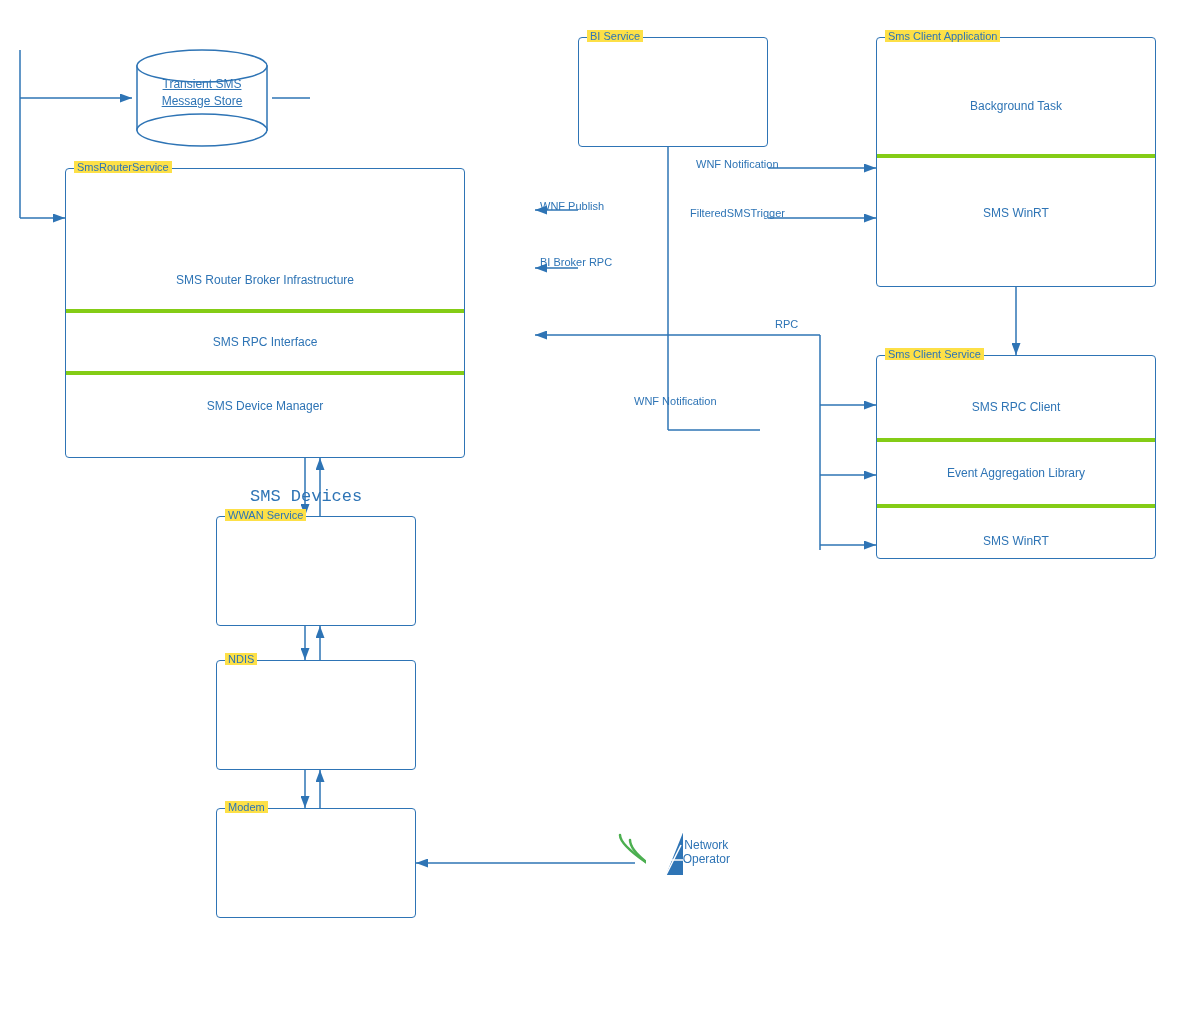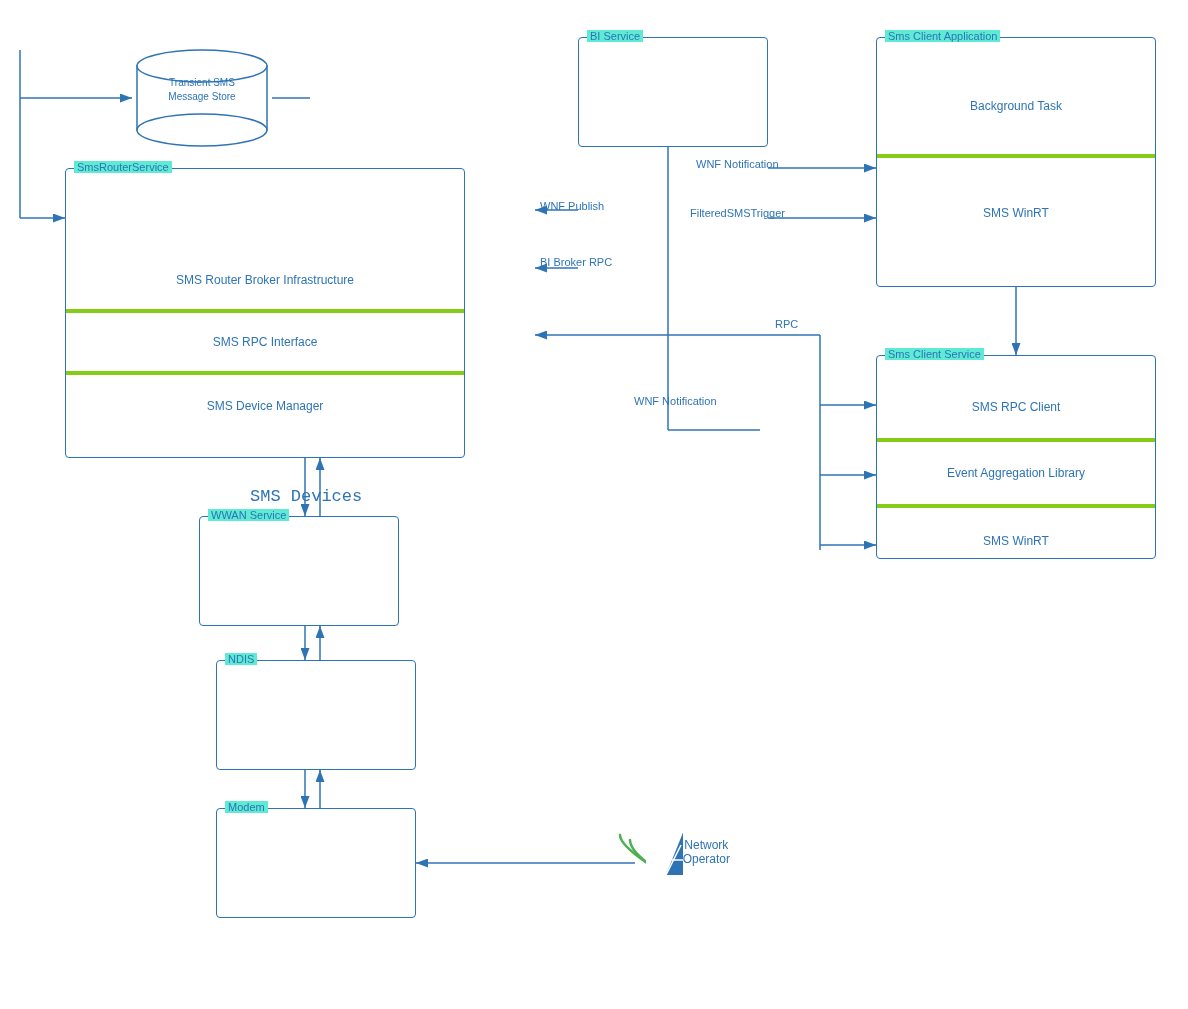--- a/index.html
+++ b/index.html
@@ -19,21 +19,21 @@
     .box {
       position: absolute;
       border: 1.5px solid #2e74b5;
       border-radius: 4px;
       background: #fff;
     }
     .box-label {
       position: absolute;
       font-size: 11px;
       color: #2e74b5;
-      background: #5eead4;
+      background: #fde047;
       padding: 0 3px;
       top: -8px;
       left: 8px;
     }
     .component-row {
       position: absolute;
       left: 0; right: 0;
       border-bottom: 4px solid #84cc16;
       display: flex;
       align-items: center;
@@ -133,21 +133,21 @@
 
   <div style="position:absolute; left:132px; top:48px; width:140px; height:100px;">
     <svg width="140" height="100">
 
       <rect x="5" y="18" width="130" height="64" fill="white" stroke="#2e74b5" stroke-width="1.5"></rect>
 
       <ellipse cx="70" cy="18" rx="65" ry="16" fill="white" stroke="#2e74b5" stroke-width="1.5"></ellipse>
 
       <ellipse cx="70" cy="82" rx="65" ry="16" fill="white" stroke="#2e74b5" stroke-width="1.5"></ellipse>
     </svg>
-    <div style="position:absolute; top:28px; left:0; width:100%; text-align:center; font-size:10px; color:#2e74b5; line-height:1.4;">
+    <div style="position:absolute; top:28px; left:0; width:100%; text-align:center; font-size:12px; color:#2e74b5; line-height:1.4;text-decoration:underline;">
       Transient SMS<br>Message Store
     </div>
   </div>
 
   <div class="box" style="left:65px; top:168px; width:400px; height:290px;">
     <span class="box-label">SmsRouterService</span>
 
 
     <div class="component-row" style="top:82px; height:62px;">SMS Router Broker Infrastructure</div>
 
@@ -171,21 +171,21 @@
   <div class="box" style="left:876px; top:355px; width:280px; height:204px;">
     <span class="box-label">Sms Client Service</span>
 
     <div class="component-row" style="top:20px; height:66px;">SMS RPC Client</div>
 
     <div class="component-row" style="top:86px; height:66px;">Event Aggregation Library</div>
 
     <div class="component-row" style="top:152px; height:66px; border-bottom:none;">SMS WinRT</div>
   </div>
 
-  <div class="box" style="left:199px; top:516px; width:200px; height:110px;">
+  <div class="box" style="left:216px; top:516px; width:200px; height:110px;">
     <span class="box-label">WWAN Service</span>
   </div>
 
   <div class="box" style="left:216px; top:660px; width:200px; height:110px;">
     <span class="box-label">NDIS</span>
   </div>
 
   <div class="box" style="left:216px; top:808px; width:200px; height:110px;">
     <span class="box-label">Modem</span>
   </div>

